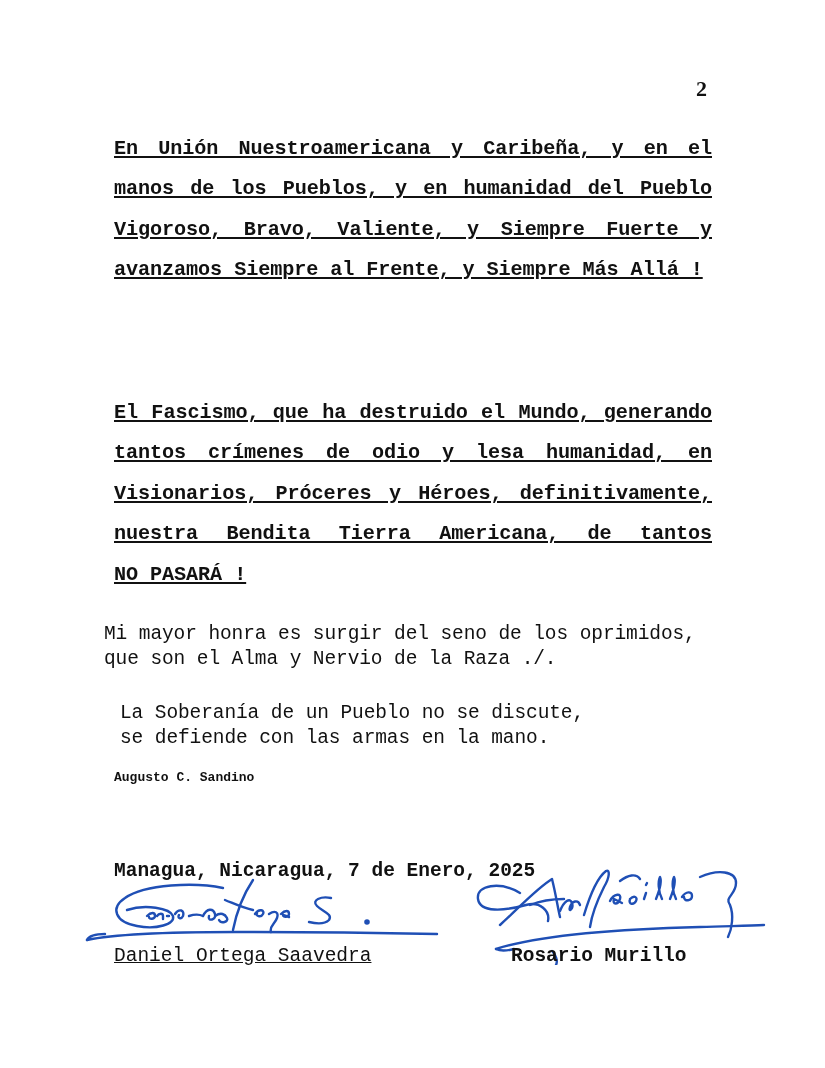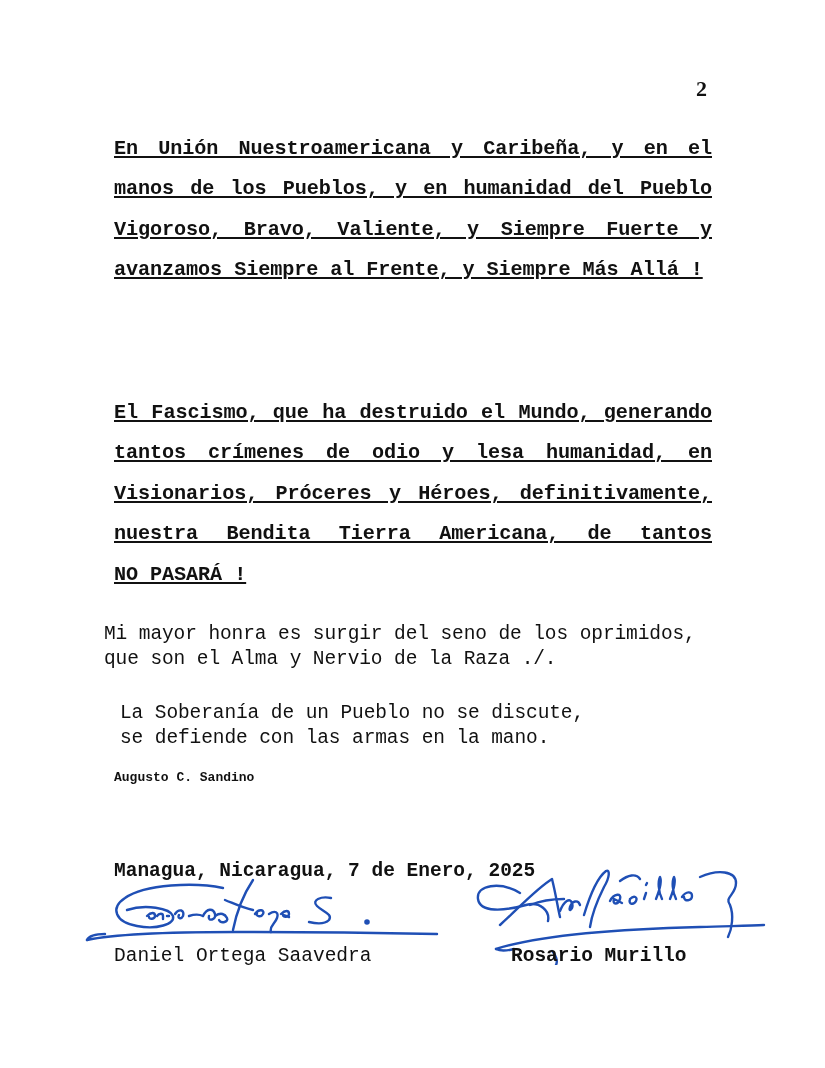--- a/index.html
+++ b/index.html
@@ -74,21 +74,21 @@
       line-height: 25px;
       margin-top: 25px;
     }
     .signatory-name {
       position: absolute;
       top: 944px;
       font-size: 19.5px;
       line-height: 25px;
       font-weight: normal;
     }
-    #name-left { left: 114px; }
+    #name-left { left: 114px; text-decoration: underline; }
     #name-right { left: 511px; font-weight: bold; }
     .signature {
       position: absolute;
     }
     #sig-left { left: 85px; top: 870px; width: 360px; height: 80px; }
     #sig-right { left: 460px; top: 855px; width: 310px; height: 110px; }
   </style>
 </head>
 <body>
 

